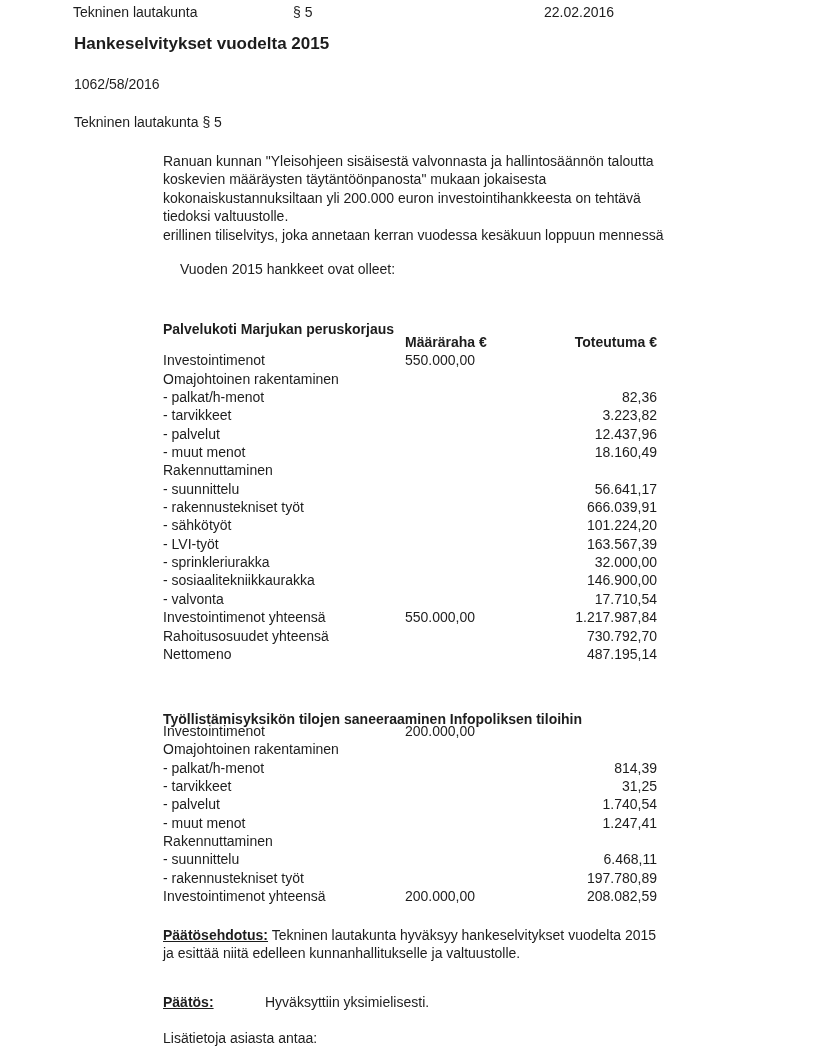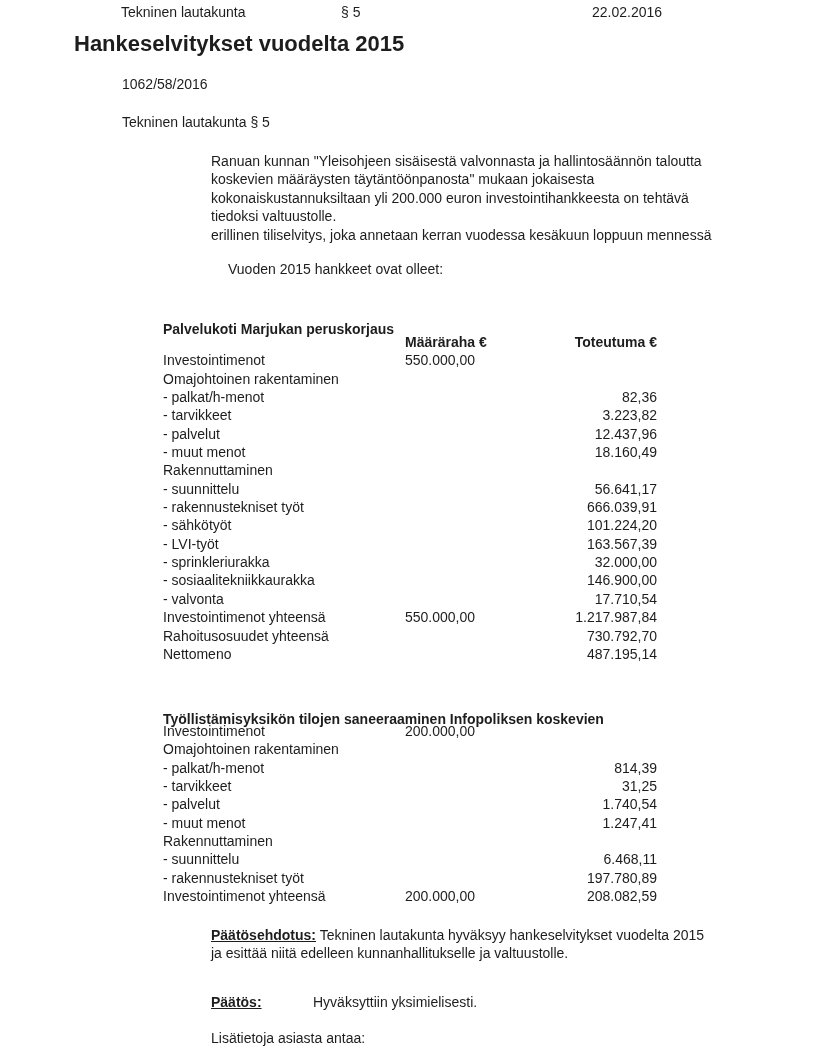--- a/index.html
+++ b/index.html
@@ -7,24 +7,24 @@
   body {
     width: 816px; height: 1056px;
     position: relative;
     font-family: "Liberation Sans", "DejaVu Sans", sans-serif;
     font-size: 14px;
     color: #1d1d1d;
     overflow: hidden;
   }
   .page { position: absolute; left: 0; top: 0; width: 816px; height: 1056px; background: #ffffff; }
   .abs { position: absolute; }
-  .line { line-height: 18.4px; white-space: nowrap; margin-left: 48px; }
+  .line { line-height: 18.4px; white-space: nowrap; }
   .bold { font-weight: bold; }
   .ul { text-decoration: underline; }
-  .title { font-size: 22px; font-weight: bold; line-height: 20px; white-space: nowrap; }
+  .title { font-size: 17px; font-weight: bold; line-height: 20px; white-space: nowrap; }
   .section-heading { font-weight: bold; line-height: 18.4px; white-space: nowrap; margin-top: 23px; }
   .fintable { width: 494px; }
   .trow { display: flex; line-height: 18.35px; }
   .c-label  { width: 242px; white-space: nowrap; }
   .c-budget { width: 128px; white-space: nowrap; }
   .c-actual { width: 124px; text-align: right; white-space: nowrap; }
   .decision-label { display: inline-block; width: 102px; }
 </style>
 </head>
 <body>
@@ -139,21 +139,21 @@
         <div class="c-budget"></div>
         <div class="c-actual">730.792,70</div>
       </div>
       <div class="trow">
         <div class="c-label">Nettomeno</div>
         <div class="c-budget"></div>
         <div class="c-actual">487.195,14</div>
       </div>
   </div>
 
-  <div class="abs section-heading" style="left:163px; top:687px;">Työllistämisyksikön tilojen saneeraaminen Infopoliksen koskevien</div>
+  <div class="abs section-heading" style="left:163px; top:687px;">Työllistämisyksikön tilojen saneeraaminen Infopoliksen tiloihin</div>
 
   <div class="abs fintable" style="left:163px; top:722px;">
     <div class="trow">
         <div class="c-label">Investointimenot</div>
         <div class="c-budget">200.000,00</div>
         <div class="c-actual"></div>
       </div>
       <div class="trow">
         <div class="c-label">Omajohtoinen rakentaminen</div>
         <div class="c-budget"></div>

